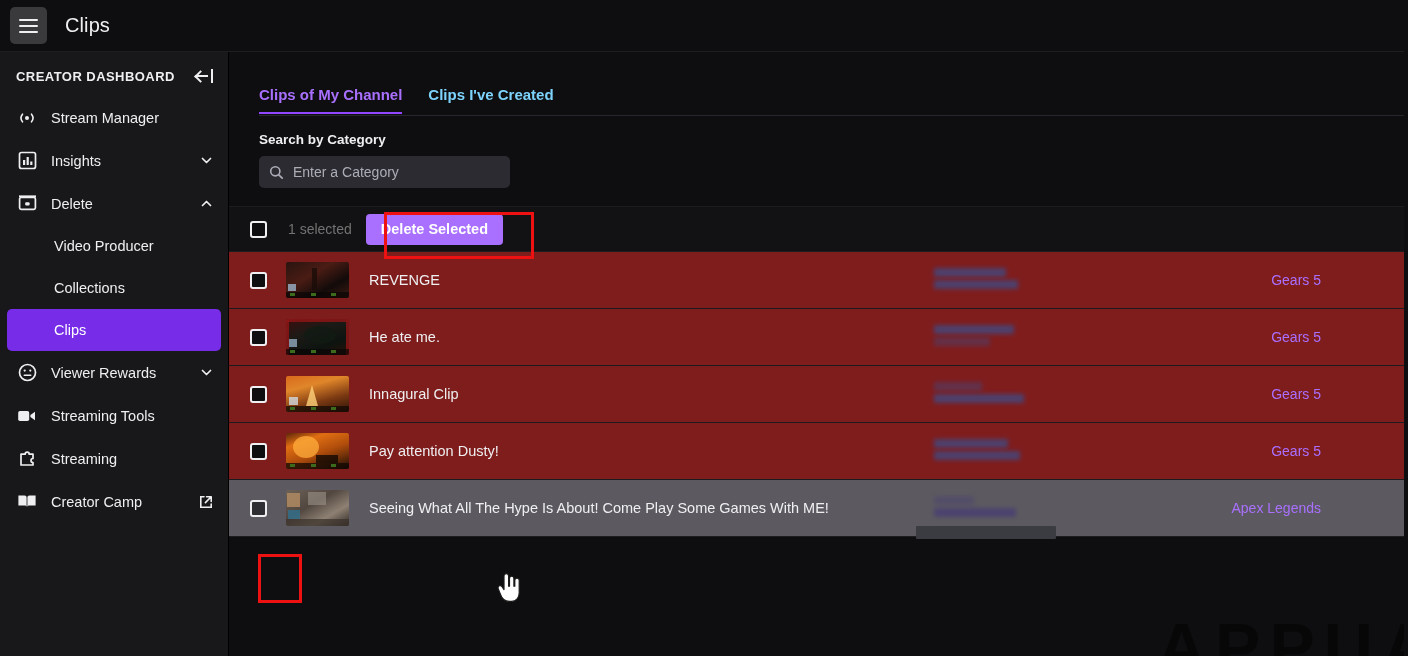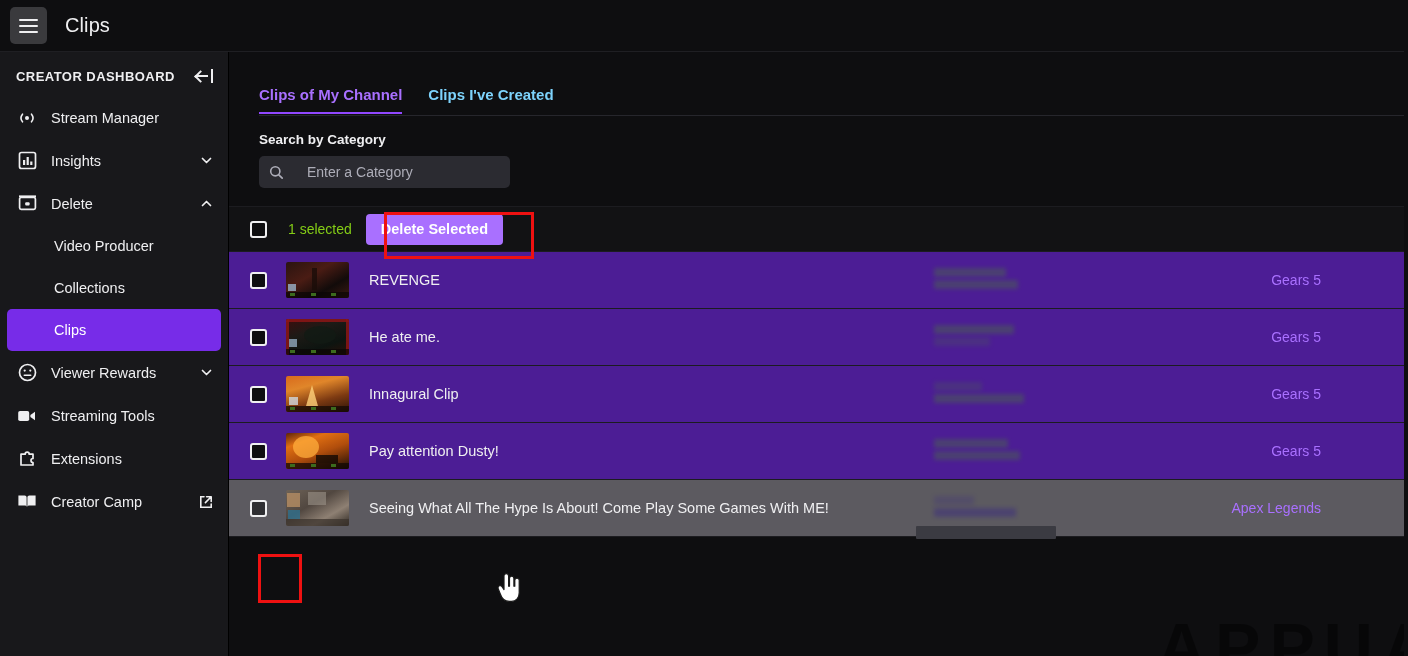--- a/index.html
+++ b/index.html
@@ -78,46 +78,46 @@
     content:""; position:absolute; left:0; right:0; bottom:0; height:2px; background:#9147ff;
   }
   .tabs-rule { height:1px; background:#26262c; margin-left:30px; }
 
   .search-block { padding:16px 0 0 30px; }
   .search-label { font-size:13.5px; font-weight:bold; color:#efeff1; margin-bottom:9px; }
   .search-box {
     width:251px; height:32px; border-radius:5px; background:#2b2b31;
     display:flex; align-items:center; padding:0 10px;
   }
-  .search-box .ph { font-size:14px; color:#adadb8; margin-left:23px; }
+  .search-box .ph { font-size:14px; color:#adadb8; margin-left:9px; }
 
   
   .list { margin-top:18px; }
   .row {
     display:flex; align-items:center;
     border-bottom:1px solid #1c1c20;
     position:relative;
     padding-left:21px;
   }
   .toolbar-row { height:46px; background:#121214; border-top:1px solid #1c1c20; }
-  .clip-row { height:57px; background:#4c1d95; }
+  .clip-row { height:57px; background:#7f1d1d; }
   .clip-row.hover { background:#5c5a60; }
 
   .cb {
     width:17px; height:17px; flex:0 0 17px;
     border:2px solid #efeff1; border-radius:3px; background:#0e0e10;
     cursor:pointer;
   }
   .cb.checked { border-color:#a970ff; background:#0e0e10; position:relative; }
   .cb.checked:after {
     content:""; position:absolute; left:2px; top:2px; right:2px; bottom:2px;
     background:#a970ff; border-radius:1px;
   }
 
-  .sel-count { font-size:14px; color:#84cc16; margin-left:21px; }
+  .sel-count { font-size:14px; color:#737373; margin-left:21px; }
   .del-btn {
     margin-left:14px; height:31px; padding:0 15px;
     background:#a970ff; color:#fff; font-size:14.5px; font-weight:bold;
     border:none; border-radius:4px; cursor:pointer;
     display:flex; align-items:center;
   }
 
   .thumb { width:63px; height:36px; flex:0 0 63px; margin-left:19px; border-radius:2px; overflow:hidden; position:relative; }
   .clip-title { font-size:14.5px; color:#efeff1; margin-left:20px; white-space:nowrap; }
 
@@ -255,21 +255,21 @@
         </span>
         <span class="lbl">Streaming Tools</span>
       </div>
 
       <div class="nav-item">
         <span class="ico">
           <svg width="19" height="19" viewBox="0 0 19 19">
               <path d="M3 5.2h4.2a2 2 0 114 0H15v4.3a2 2 0 100 4V16H3z" stroke="#efeff1" stroke-width="1.7" fill="none" stroke-linejoin="round"></path>
             </svg>
         </span>
-        <span class="lbl">Extensions</span>
+        <span class="lbl">Streaming</span>
       </div>
 
       <div class="nav-item">
         <span class="ico">
           <svg width="20" height="17" viewBox="0 0 20 17">
               <path d="M1.4 2.6h6.2c1.2 0 2 .8 2 1.9v9.6c0-.9-.8-1.6-2-1.6H1.4z" fill="#efeff1"></path>
               <path d="M18.6 2.6h-6.2c-1.2 0-2 .8-2 1.9v9.6c0-.9.8-1.6 2-1.6h6.2z" fill="#efeff1"></path>
             </svg>
         </span>
         <span class="lbl">Creator Camp</span>

